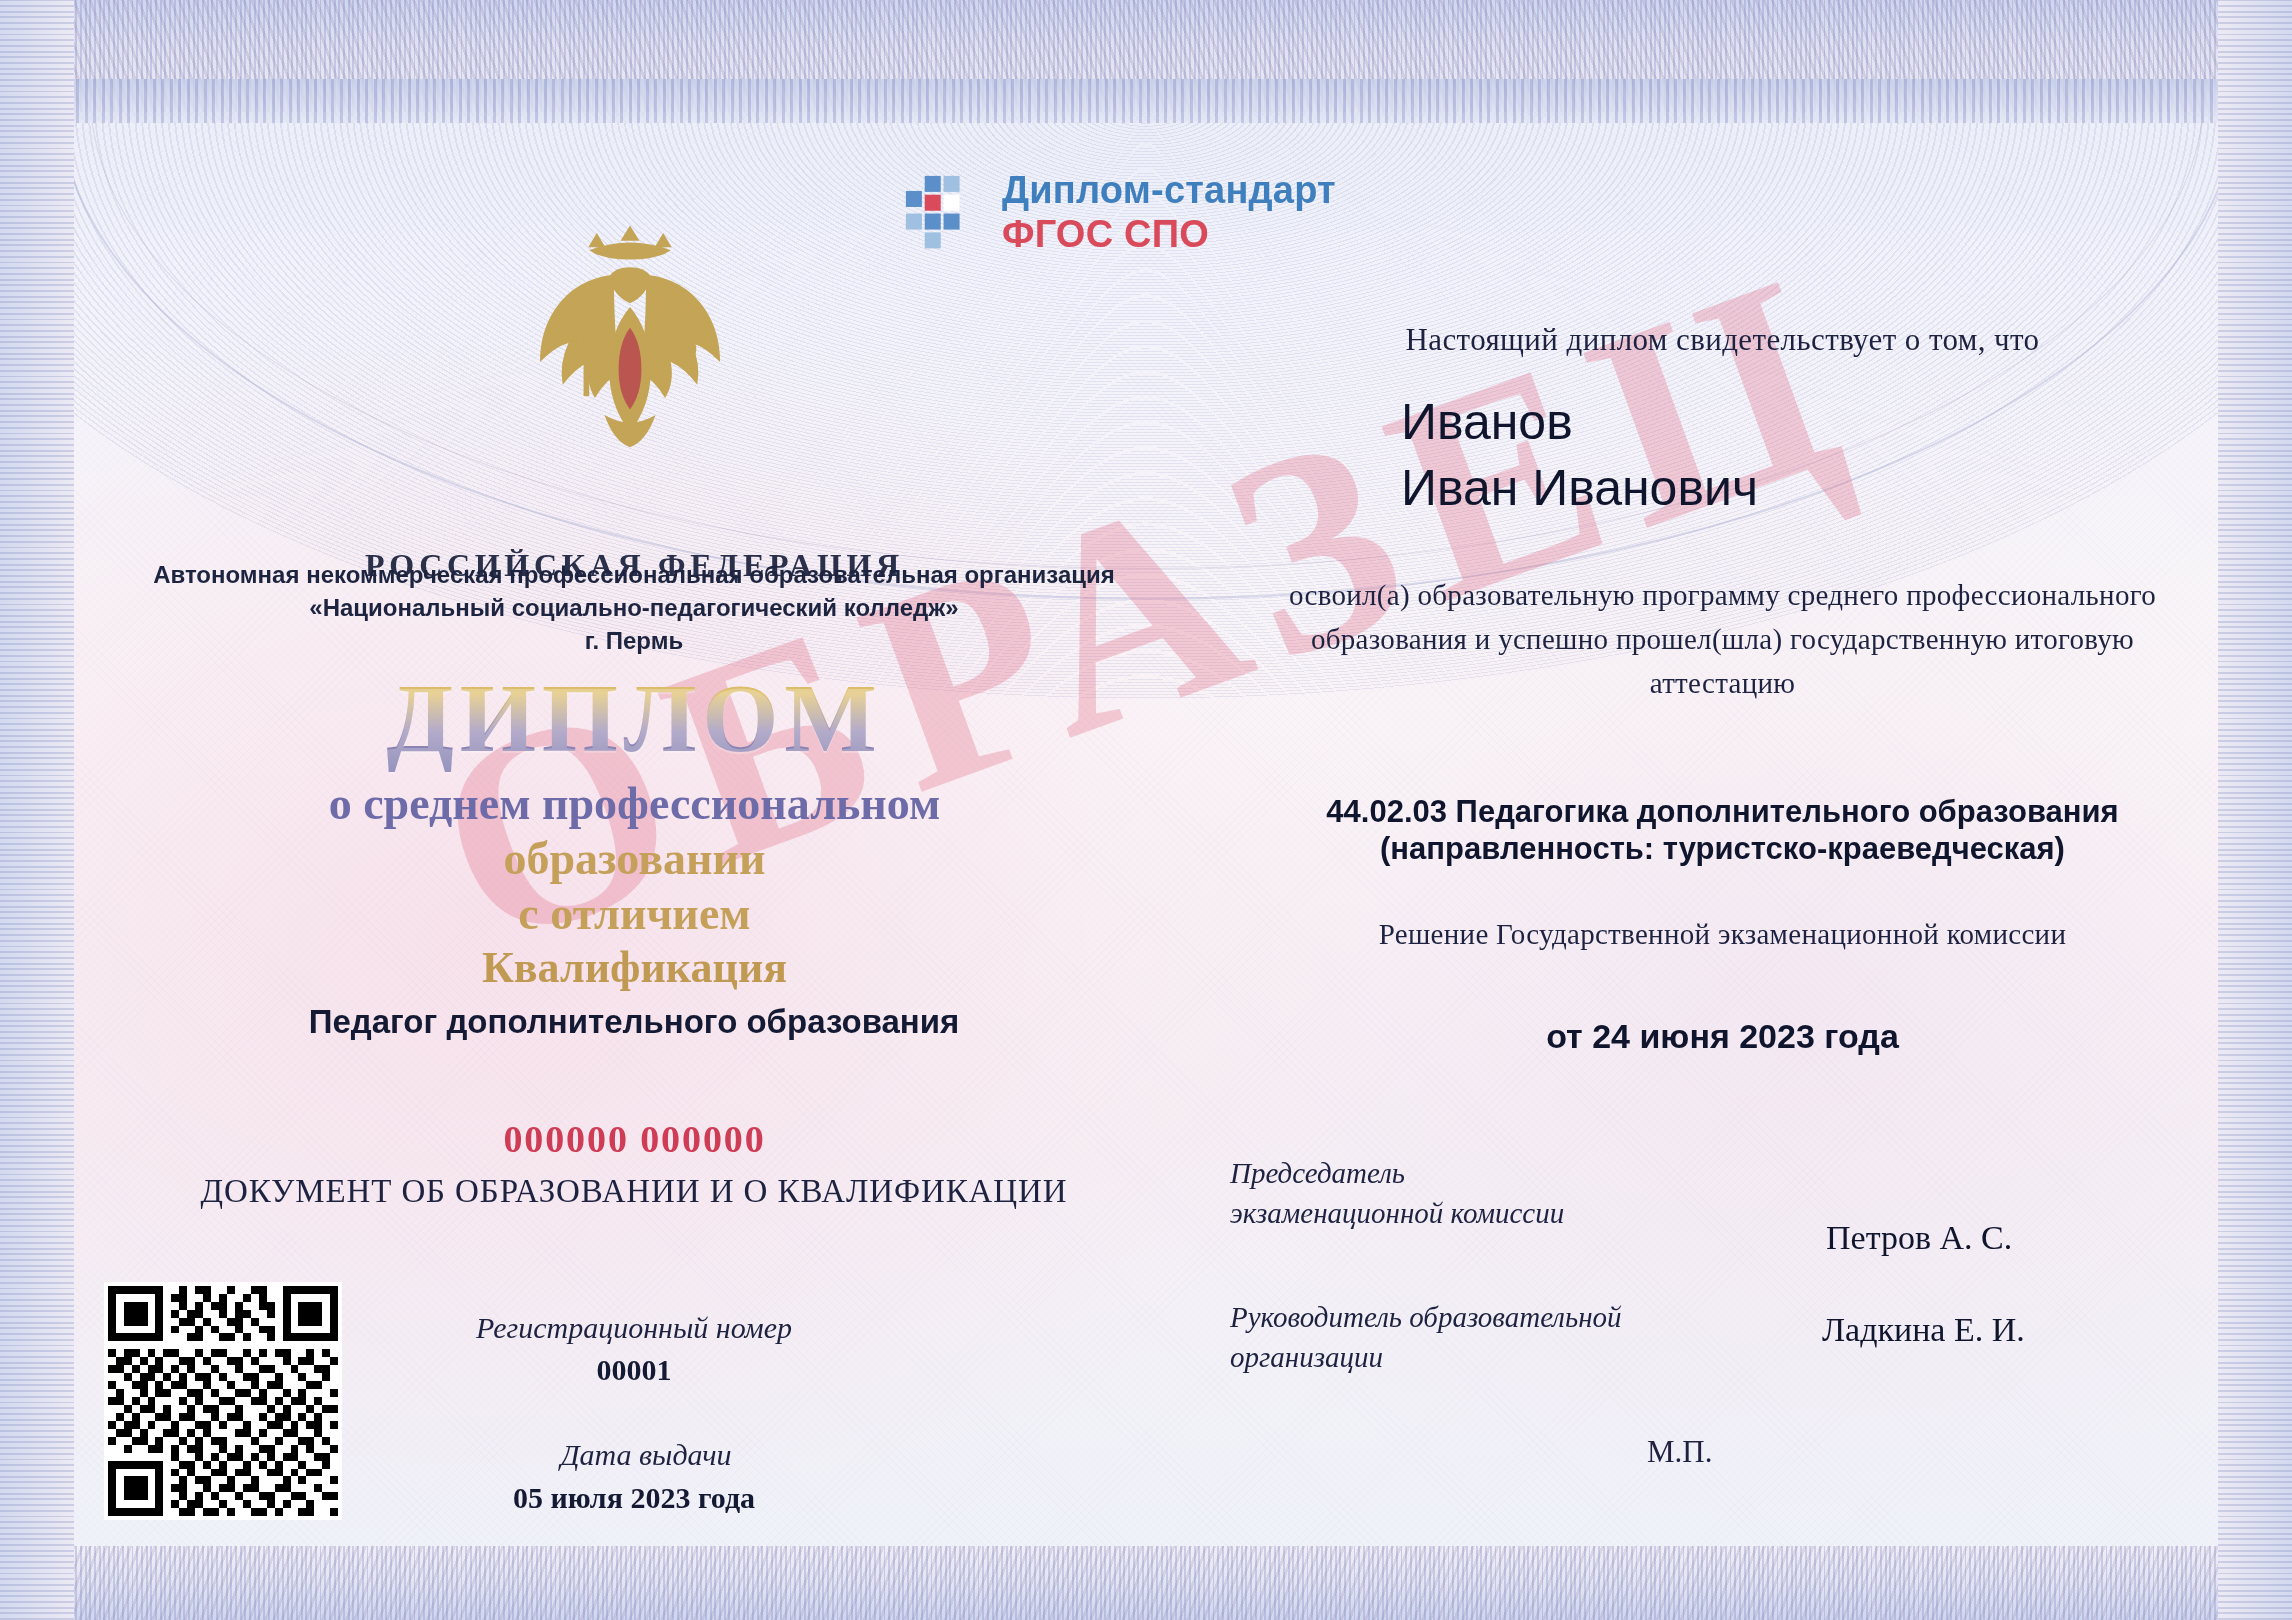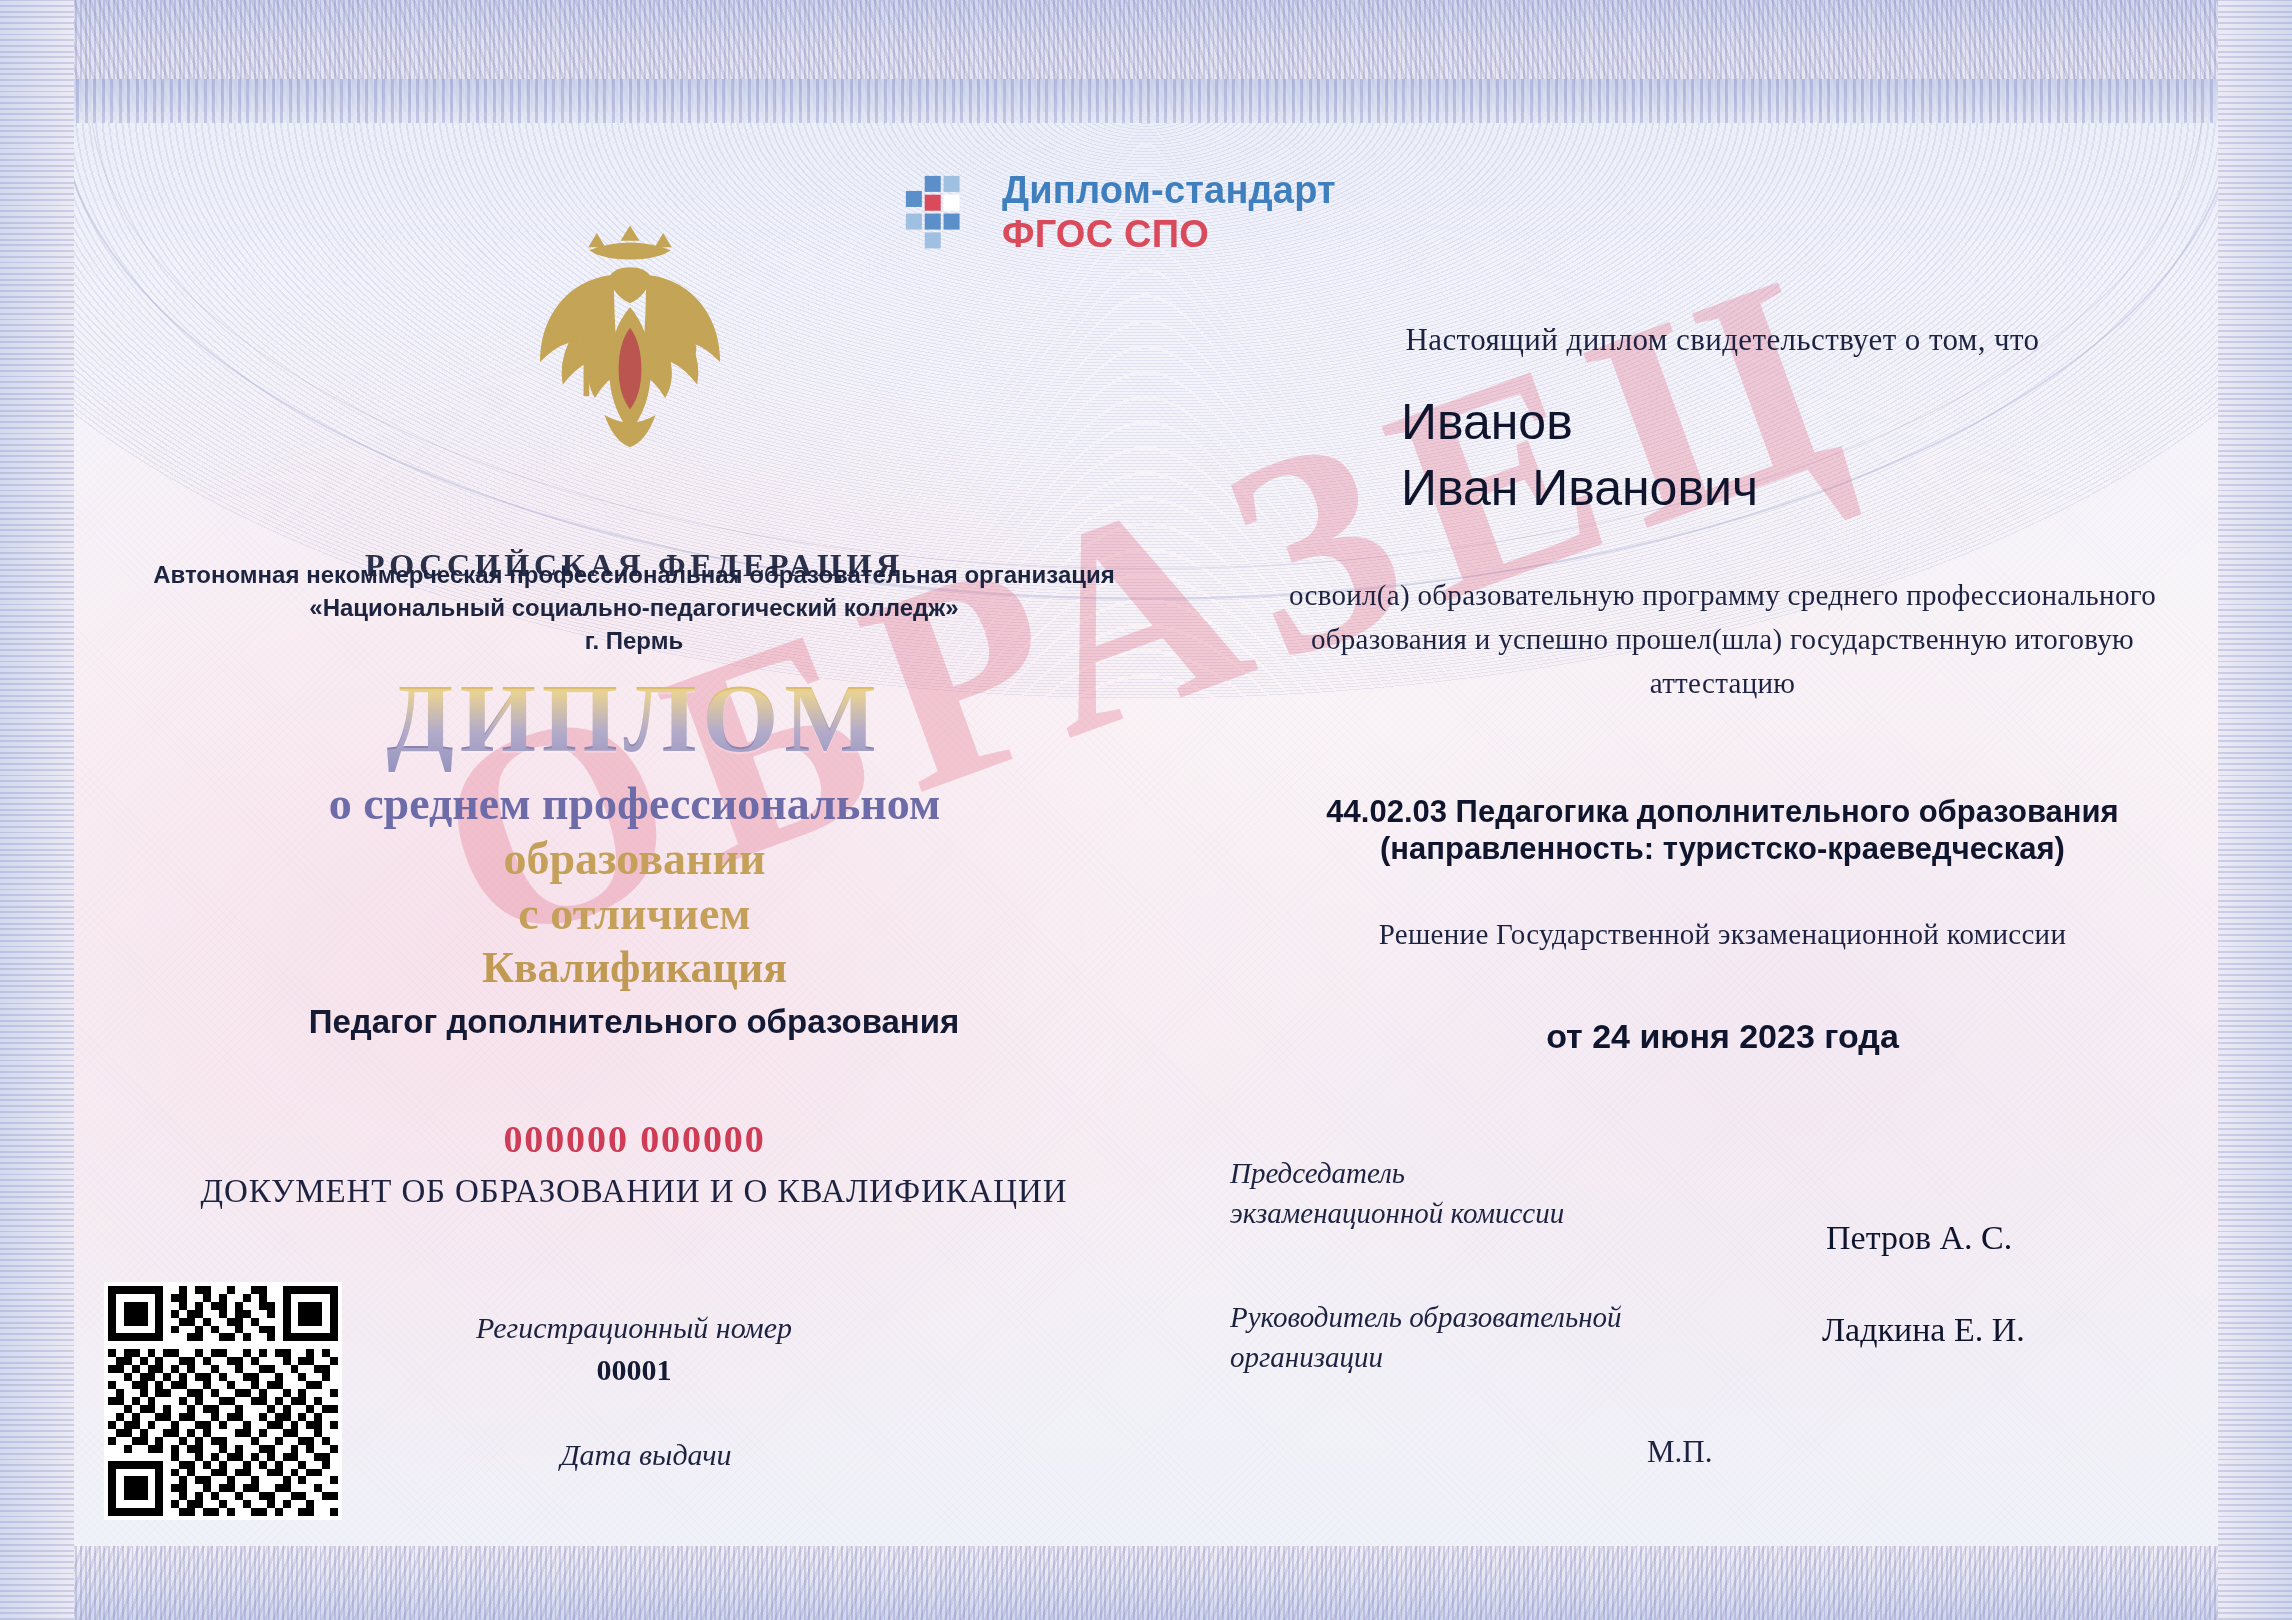--- a/index.html
+++ b/index.html
@@ -511,20 +511,21 @@
         <rect x="18" y="28" width="2" height="1"></rect>
         <rect x="21" y="28" width="1" height="1"></rect>
         <rect x="24" y="28" width="2" height="1"></rect>
         <rect x="28" y="28" width="1" height="1"></rect>
     </g>
   </svg>
 
   <div class="regnum-label">Регистрационный номер</div>
   <div class="regnum-val">00001</div>
   <div class="date-label">Дата выдачи</div>
+  <div class="date-val">05 июля 2023 года</div>
 
   <div class="r-intro">Настоящий диплом свидетельствует о том, что</div>
   <div class="r-name1">Иванов</div>
   <div class="r-name2">Иван Иванович</div>
 
   <div class="r-body">
     <div>освоил(а) образовательную программу среднего профессионального</div>
     <div>образования и успешно прошел(шла) государственную итоговую</div>
     <div>аттестацию</div>
   </div>

